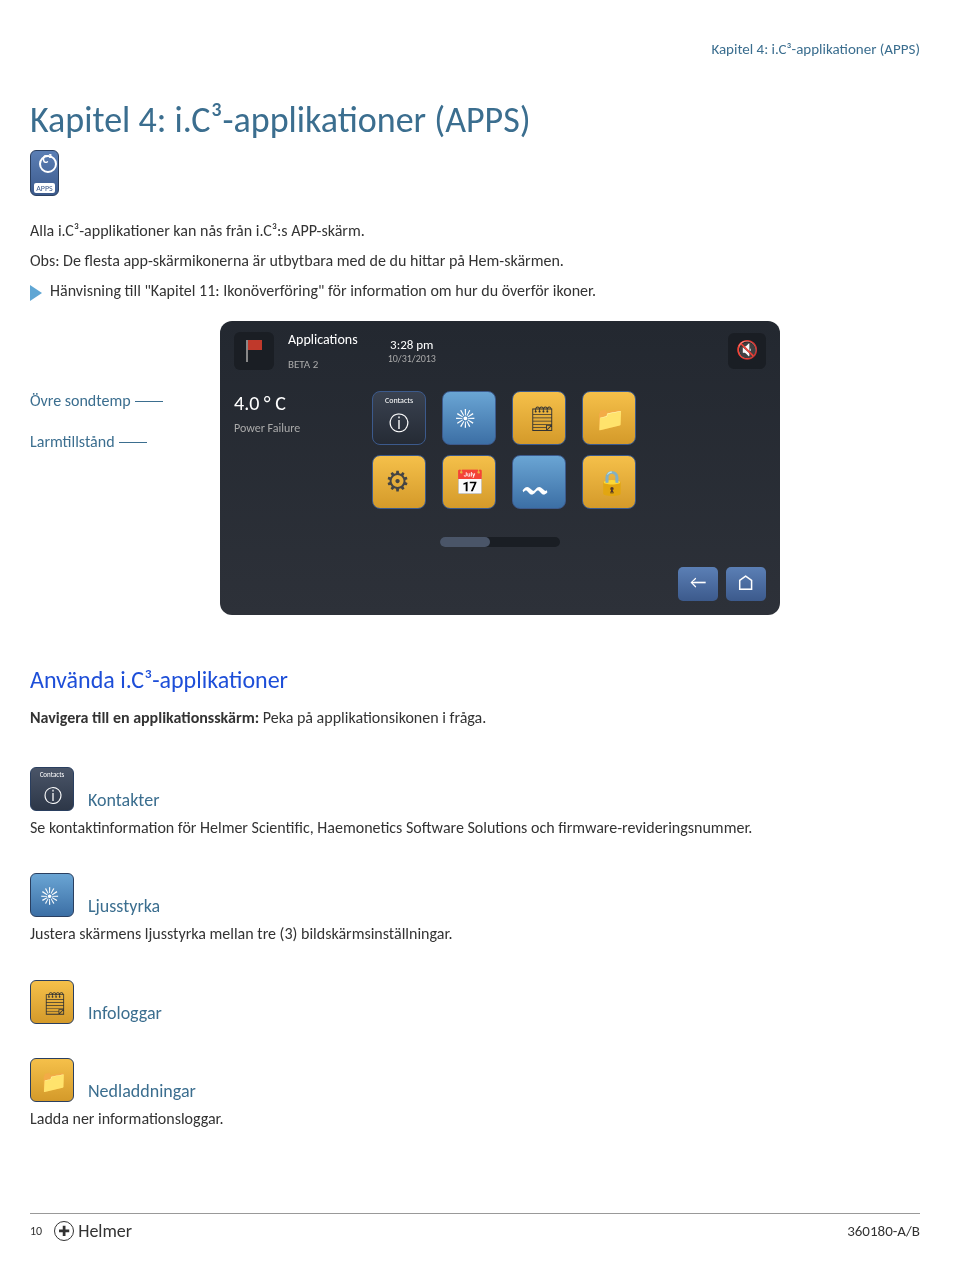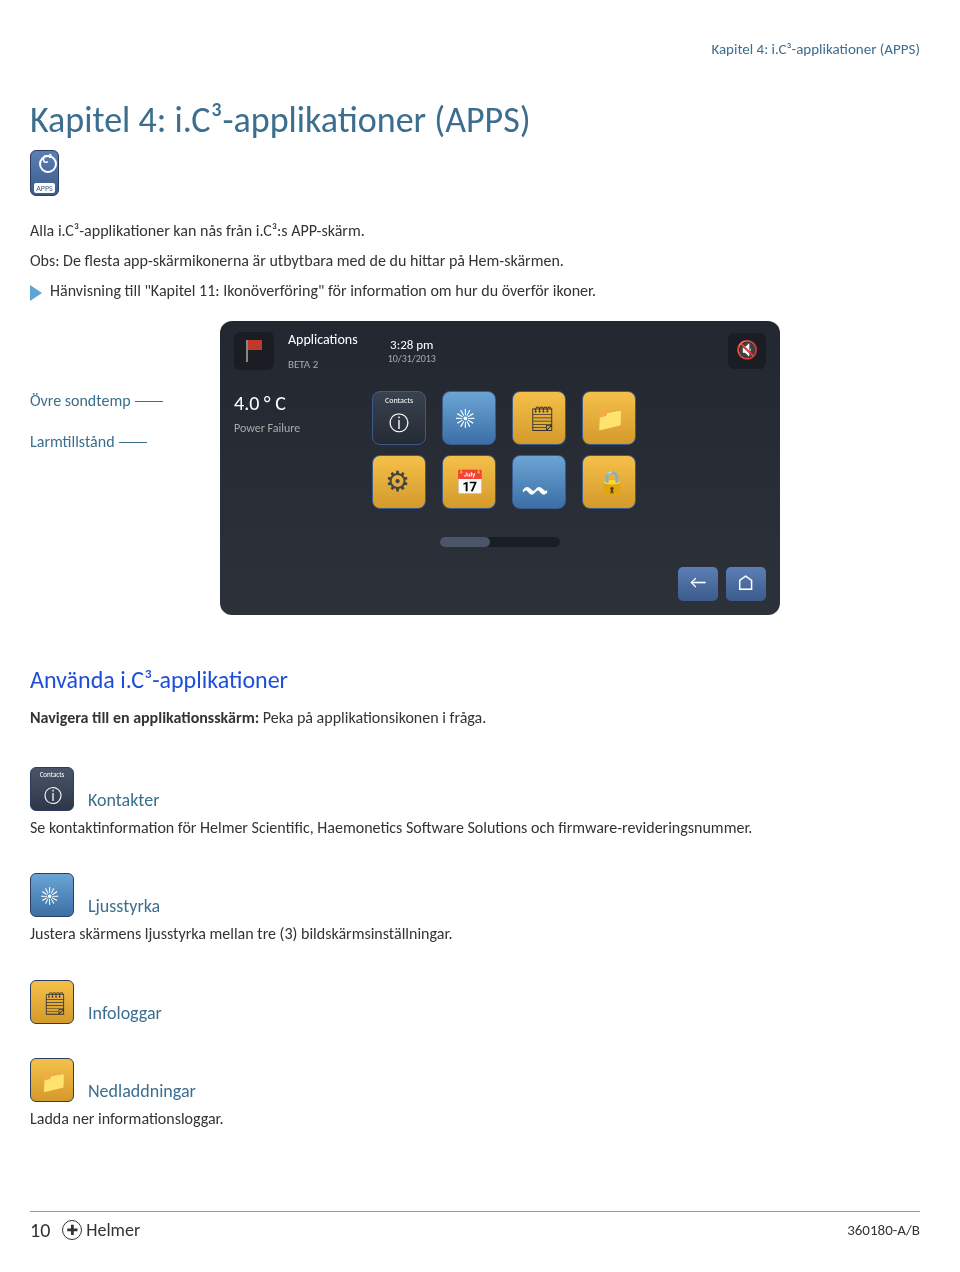--- a/index.html
+++ b/index.html
@@ -69,21 +69,21 @@
 .sec-ic.contacts::after{content:"Contacts";position:absolute;top:2px;left:2px;right:2px;text-align:center;color:#fff;font-size:7px}
 .sec-ic.bright{background:linear-gradient(#6aa5d4,#3c6fa5)}
 .sec-ic.bright::before{content:"☀";position:absolute;left:10px;top:7px;color:#fff;font-size:24px}
 .sec-ic.info{background:linear-gradient(#f5c04a,#d49a2a)}
 .sec-ic.info::before{content:"🗒";position:absolute;left:10px;top:9px;font-size:22px}
 .sec-ic.dl{background:linear-gradient(#f5c04a,#d49a2a)}
 .sec-ic.dl::before{content:"📁";position:absolute;left:9px;top:9px;font-size:22px}
 .sec-title{color:#3b6e8f;font-size:18px}
 .sec-body{font-size:16px;line-height:1.4}
 .ftr{position:absolute;bottom:30px;left:30px;right:40px;display:flex;justify-content:space-between;align-items:center;border-top:1px solid #999;padding-top:6px}
-.pg{font-size:20px}
+.pg{font-size:12px}
 .logo{font-size:18px;font-weight:400;display:flex;align-items:center;gap:4px}
 .logo::before{content:"✚";font-size:14px;border:1px solid #333;border-radius:50%;width:18px;height:18px;display:inline-flex;align-items:center;justify-content:center}
 .doc{font-size:15px}
 </style>
 </head>
 <body>
 
 
 
 <div class="hdr-line">Kapitel 4: i.C³-applikationer (APPS)</div>

